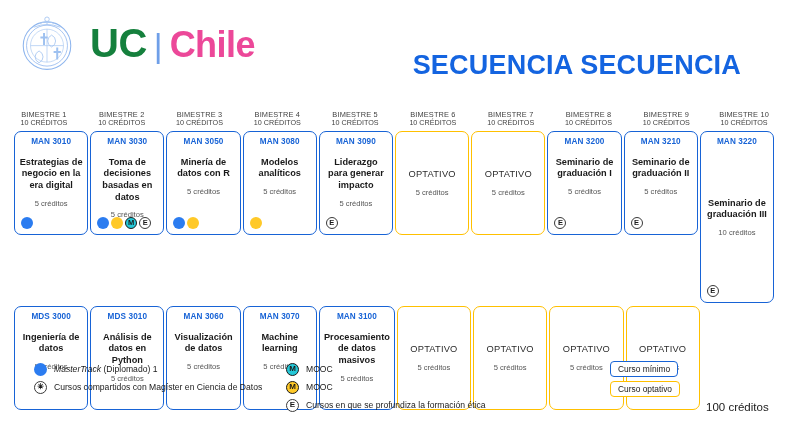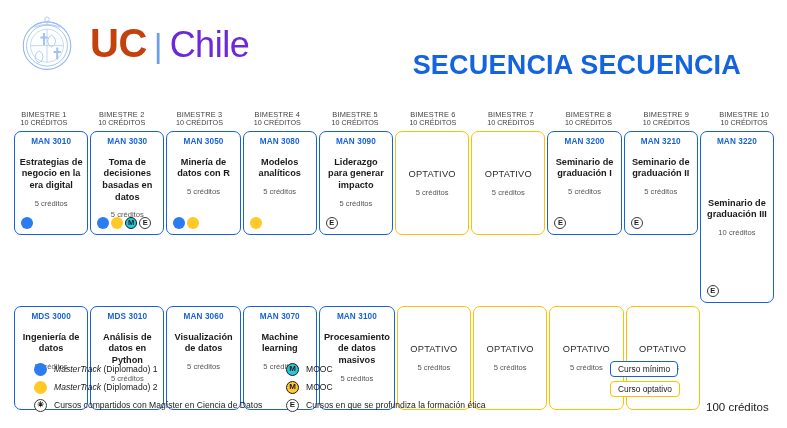--- a/index.html
+++ b/index.html
@@ -34,33 +34,33 @@
   }
   .brand {
     margin-left: 10px;
     display: flex;
     align-items: baseline;
     line-height: 1;
   }
   .brand-uc {
     font-size: 40px;
     font-weight: bold;
-    color: #c2410c;
+    color: #15803d;
     letter-spacing: -0.5px;
   }
   .brand-sep {
     font-size: 34px;
     color: #6f9fe8;
     margin: 0 7px;
     font-weight: 300;
   }
   .brand-chile {
     font-size: 36px;
-    color: #6d28d9;
-    font-weight: 400;
+    color: #ec4899;
+    font-weight: 700;
     letter-spacing: -0.5px;
   }
   .main-title {
     position: absolute;
     right: 46px;
     top: 50px;
     font-size: 27px;
     font-weight: bold;
     color: #1464e0;
     letter-spacing: 0.2px;
@@ -471,24 +471,20 @@
   </div>
 </div>
 
 <div class="legend">
   <div class="leg-col leg-col-a" id="leg-left">
       <div class="leg-row">
         <span class="leg-badge b-blue"></span>
         <span class="leg-text"><em>MasterTrack</em><span> (Diplomado) 1</span></span>
       </div>
       <div class="leg-row">
-        <span class="leg-badge b-yellow"></span>
-        <span class="leg-text"><em>MasterTrack</em><span> (Diplomado) 2</span></span>
-      </div>
-      <div class="leg-row">
         <span class="leg-badge b-shared">✳</span>
         <span class="leg-text"><span>Cursos compartidos con Magíster en Ciencia de Datos</span></span>
       </div>
     </div>
   <div class="leg-col leg-col-b" id="leg-right">
       <div class="leg-row">
         <span class="leg-badge b-mooc-teal">M</span>
         <span class="leg-text"><span>MOOC</span></span>
       </div>
       <div class="leg-row">

